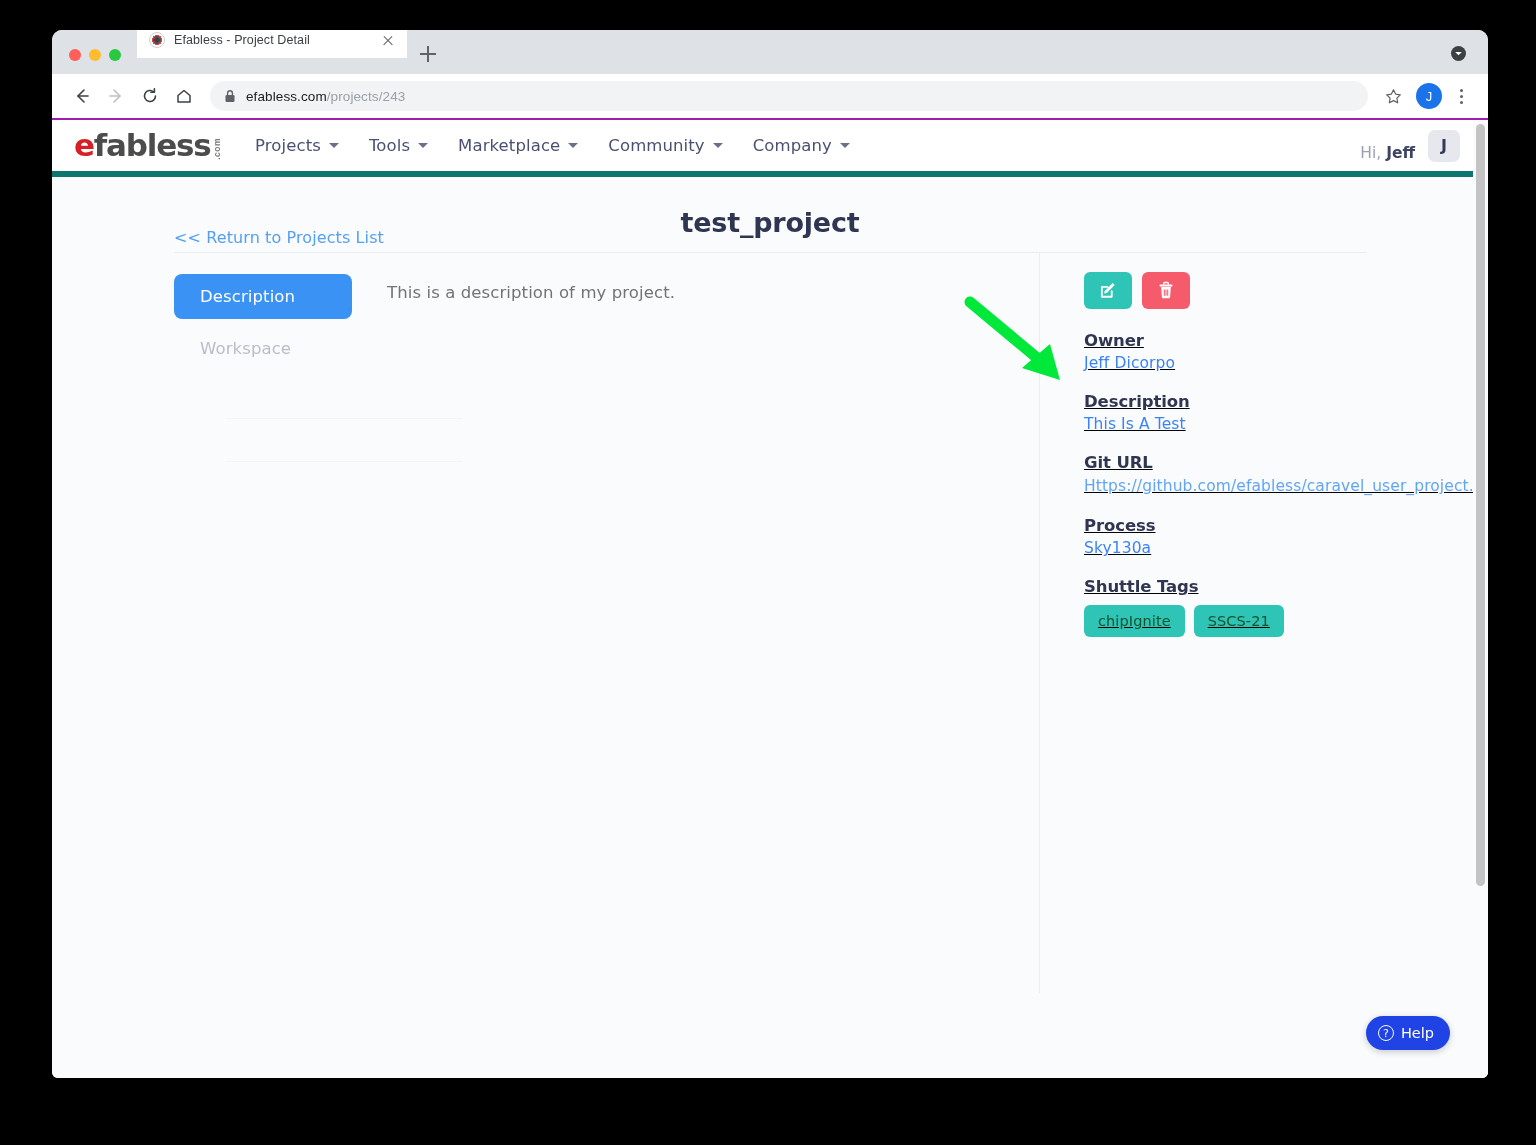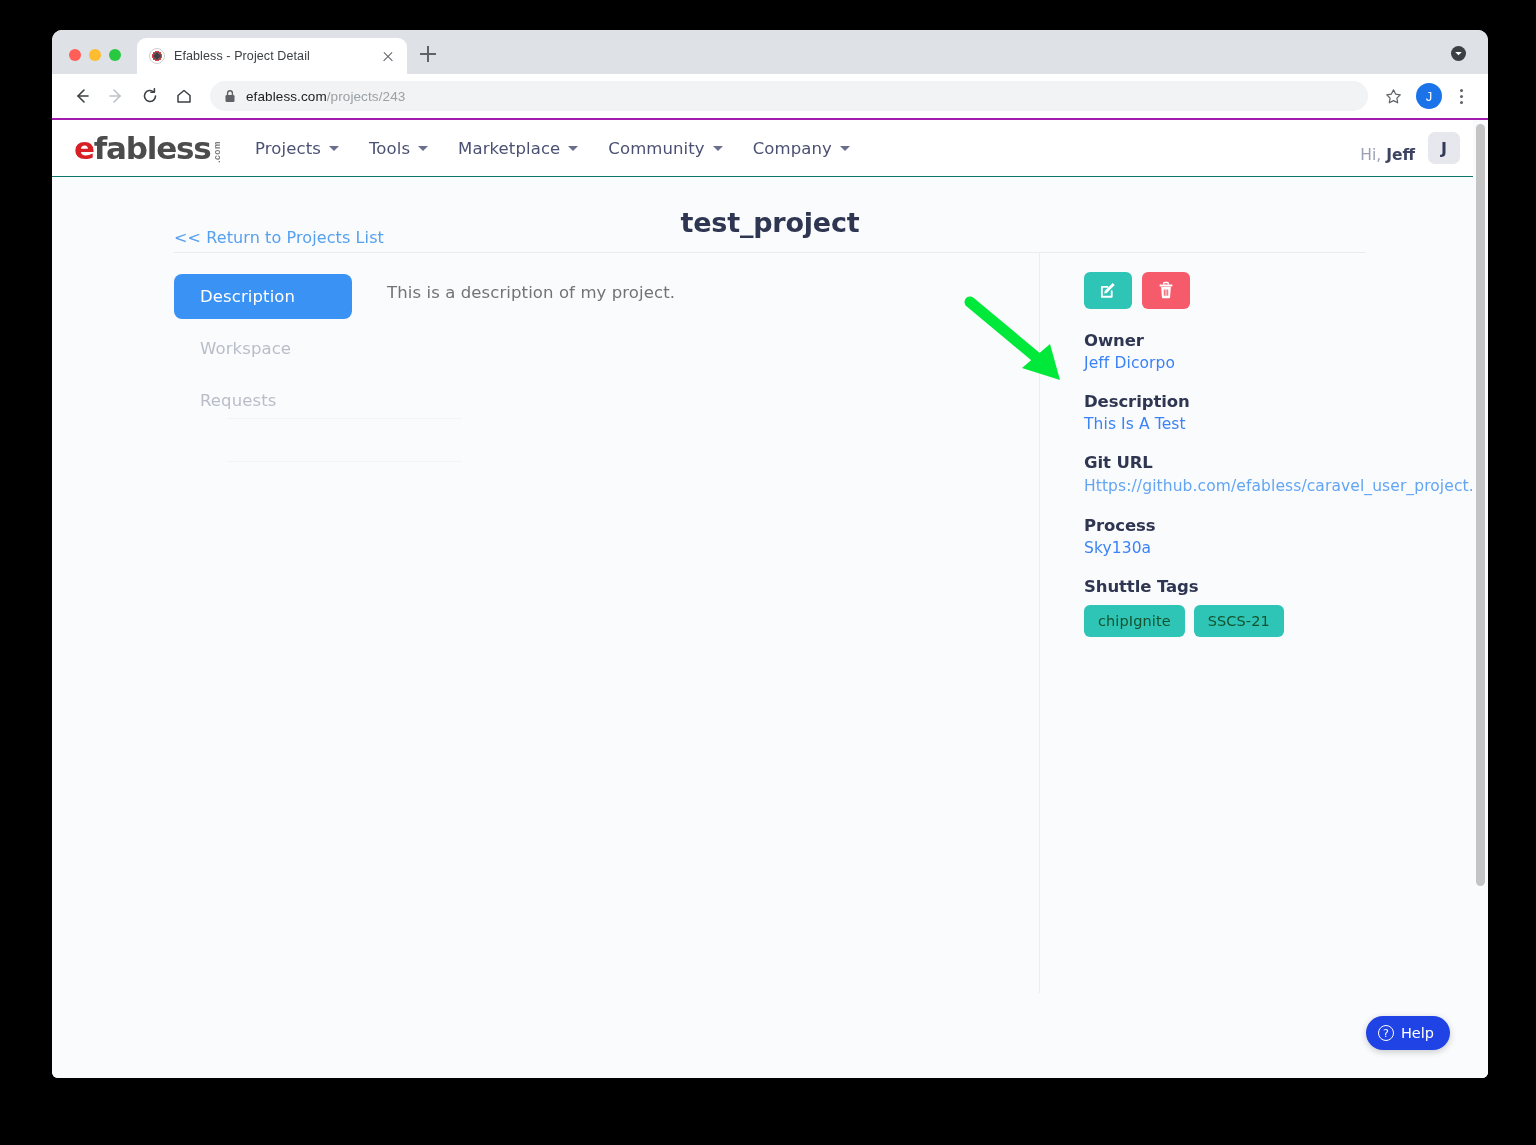--- a/index.html
+++ b/index.html
@@ -42,21 +42,21 @@
     align-items: center;
   }
   .light { width: 12px; height: 12px; border-radius: 50%; }
   .light.red { background: #ff5f57; }
   .light.yellow { background: #febc2e; }
   .light.green { background: #28c840; }
 
   .tab {
     position: absolute;
     left: 85px;
-    bottom: 0;
+    bottom: 16px;
     width: 270px;
     height: 36px;
     background: #ffffff;
     border-radius: 9px 9px 0 0;
     display: flex;
     align-items: center;
     padding: 0 10px 0 12px;
     gap: 9px;
   }
   .favicon {
@@ -199,21 +199,21 @@
   }
 
   
   .site-header {
     height: 57px;
     background: #ffffff;
     display: flex;
     align-items: center;
     padding-left: 22px;
     padding-right: 28px;
-    border-bottom: 1px solid #0f766e;
+    border-bottom: 6px solid #0f766e;
   }
   .logo {
     display: flex;
     align-items: flex-end;
     margin-right: 34px;
     cursor: pointer;
     user-select: none;
   }
   .logo .word {
     font-family: "DejaVu Sans", sans-serif;
@@ -334,20 +334,21 @@
     color: #737373;
     font-family: "DejaVu Sans", sans-serif;
     letter-spacing: .1px;
   }
 
   .col-meta {
     width: 326px;
     flex: 0 0 326px;
     padding-top: 19px;
     padding-left: 44px;
+    text-decoration: underline;
   }
   .action-btns { display: flex; gap: 10px; margin-bottom: 22px; }
   .act-btn {
     width: 48px; height: 37px;
     border-radius: 6px;
     display: flex; align-items: center; justify-content: center;
     cursor: pointer;
     border: none;
   }
   .act-btn.edit { background: #2ec4b6; }
@@ -565,21 +566,20 @@
     <div class="page-body">
       <div class="page-title">test_project</div>
       <div class="return-link">&lt;&lt; Return to Projects List</div>
       <div class="hr-main"></div>
 
       <div class="content-row">
 
         <div class="col-tabs">
           <div class="tab-btn active">Description</div>
           <div class="tab-btn">Workspace</div>
-          <div class="tab-btn">Requests</div>
         </div>
 
         <div class="col-desc">
           <div class="desc-text">This is a description of my project.</div>
         </div>
 
         <div class="col-meta">
           <div class="action-btns">
             <button class="act-btn edit">
               <svg width="19" height="19" viewBox="0 0 20 20">

